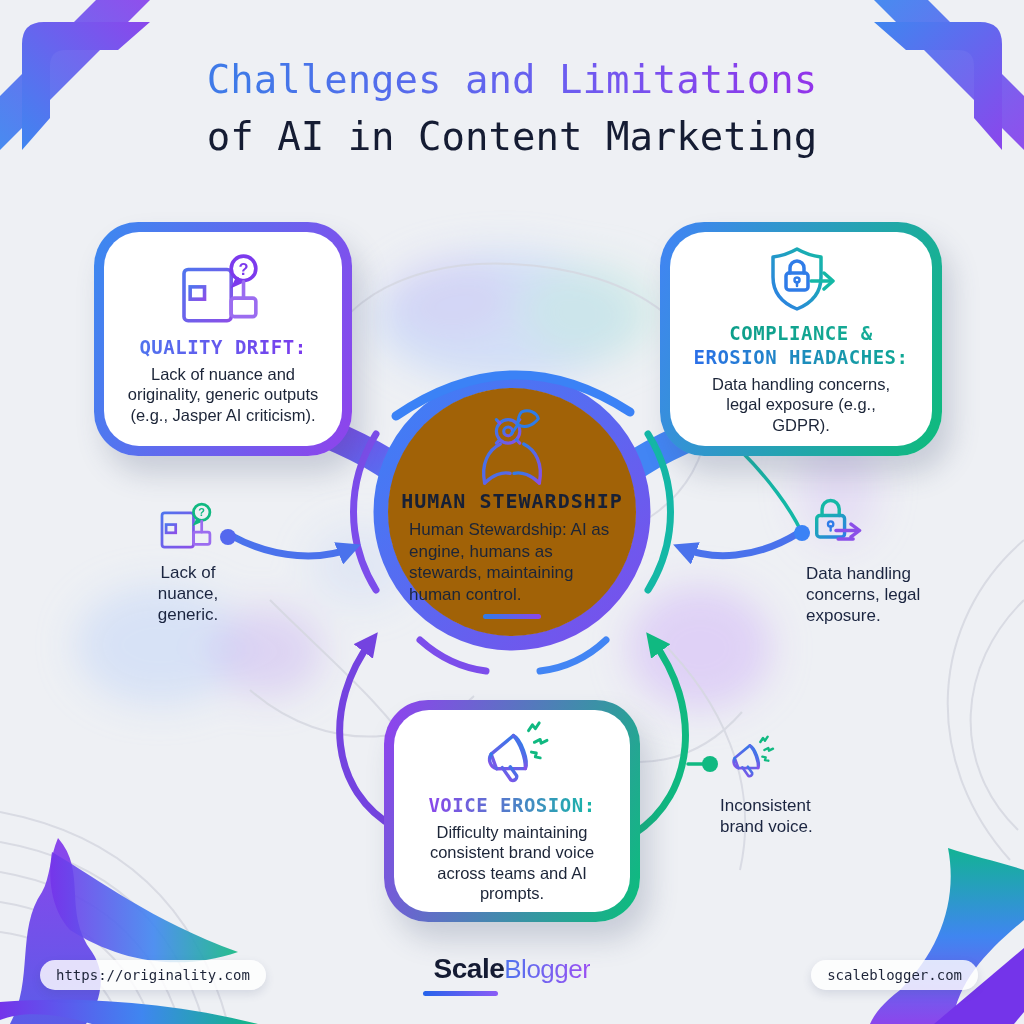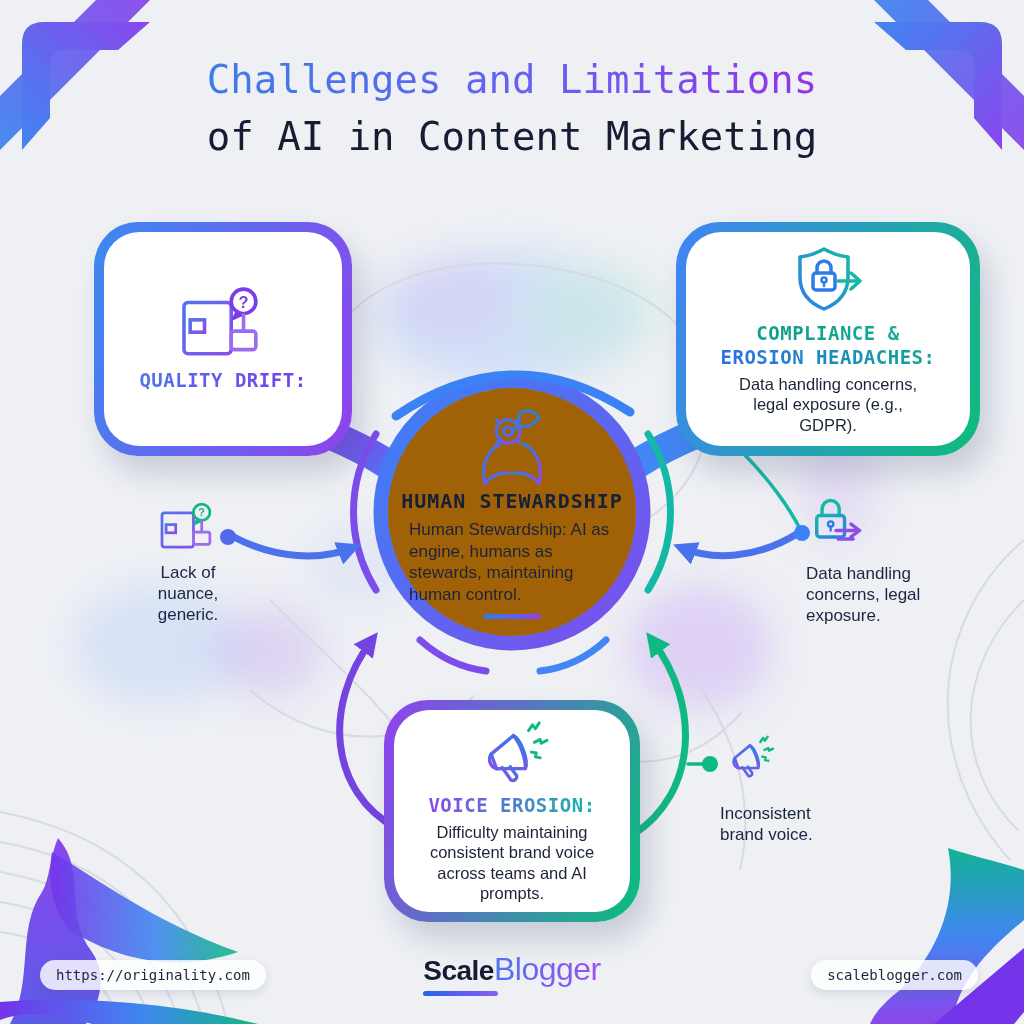--- a/index.html
+++ b/index.html
@@ -16,21 +16,21 @@
   .title-l2{font-size:39px;color:#151c33;display:block;margin-top:1px;}
 
   
   .card{position:absolute;border-radius:44px;padding:10px;box-sizing:border-box;z-index:2;
         box-shadow:10px 18px 28px rgba(70,80,120,.22);}
   .card-inner{background:#ffffff;border-radius:35px;width:100%;height:100%;box-sizing:border-box;
         display:flex;flex-direction:column;align-items:center;justify-content:center;
         padding:10px 8px;text-align:center;}
   .card-tl{left:94px;top:222px;width:258px;height:234px;
         background:linear-gradient(110deg,#3f86f0 5%,#8b46ec 95%);}
-  .card-tr{left:676px;top:222px;width:304px;height:234px;
+  .card-tr{left:660px;top:222px;width:282px;height:234px;
         background:linear-gradient(110deg,#3f86f0 5%,#10b981 95%);}
   .card-b{left:384px;top:700px;width:256px;height:222px;
         background:linear-gradient(110deg,#8b46ec 5%,#10b981 95%);}
   .card-head{font-family:"DejaVu Sans Mono",monospace;font-weight:bold;font-size:19px;
         letter-spacing:.5px;line-height:24px;margin-top:4px;}
   .grad-bp{background:linear-gradient(90deg,#4f74ee,#7c3aed);
         -webkit-background-clip:text;background-clip:text;color:transparent;display:inline-block;}
   .grad-teal{background:linear-gradient(90deg,#0d9e8a,#16ab97);
         -webkit-background-clip:text;background-clip:text;color:transparent;display:inline-block;}
   .grad-bt{background:linear-gradient(90deg,#2b6fe8,#0fa892);
@@ -50,32 +50,32 @@
         background:linear-gradient(90deg,#2f7ce8,#8b46ec);}
 
   
   .callout{position:absolute;z-index:2;color:#1b2540;font-size:17px;line-height:21px;}
   .callout-left{left:128px;top:502px;width:120px;display:flex;flex-direction:column;
         align-items:center;text-align:center;}
   .callout-left .txt{width:92px;margin-top:8px;}
   .callout-right{left:806px;top:496px;width:170px;}
   .callout-right .txt{width:150px;margin-top:8px;}
   .callout-br{left:720px;top:734px;width:150px;}
-  .callout-br .txt{width:135px;margin-top:16px;}
+  .callout-br .txt{width:135px;margin-top:8px;}
 
   
   .pill{position:absolute;top:960px;height:30px;border-radius:16px;z-index:3;
         background:rgba(255,255,255,.82);box-shadow:0 4px 10px rgba(60,70,110,.14);
         font-family:"DejaVu Sans Mono",monospace;font-size:14px;color:#1d2438;
         line-height:30px;padding:0 16px;}
   .pill-left{left:40px;}
   .pill-right{right:46px;}
   .brand{position:absolute;top:952px;left:0;width:1024px;text-align:center;z-index:3;line-height:34px;}
   .brand .b1{font-size:28px;font-weight:bold;color:#141b33;letter-spacing:-.5px;}
-  .brand .b2{font-size:32px;letter-spacing:-.5px;
+  .brand .b2{font-size:26px;letter-spacing:-.5px;
         background:linear-gradient(90deg,#4f74ee,#9b4ff2);
         -webkit-background-clip:text;background-clip:text;color:transparent;margin-top:15px;}
   .brand-underline{position:absolute;left:423px;top:991px;width:75px;height:5px;border-radius:3px;
         background:linear-gradient(90deg,#2563eb,#8b5cf6);z-index:3;}
   .icon{flex:0 0 auto;}
 </style>
 </head>
 <body>
 
 <div id="stage">
@@ -233,20 +233,21 @@
         <circle cx="64" cy="15" r="12"></circle>
         <path d="M 58 25 L 55 31 L 64 27"></path>
       </g>
       <text x="64" y="21" text-anchor="middle" font-size="16" font-weight="bold" fill="#7c3aed" font-family="Liberation Sans,sans-serif">?</text>
       <g fill="none" stroke="#9b6cf0" stroke-width="3.5" stroke-linecap="round">
         <path d="M 64 28 V 44"></path>
         <rect x="52" y="44" width="24" height="18" rx="3"></rect>
       </g>
     </svg>
     <div class="card-head grad-bp">QUALITY DRIFT:</div>
+    <div class="card-body">Lack of nuance and originality, generic outputs (e.g., Jasper AI criticism).</div>
   </div>
 </div>
 
 <div class="card card-tr">
   <div class="card-inner">
     <svg class="icon" width="86" height="74" viewBox="0 0 84 74">
       <defs>
             <linearGradient id="sh1" x1="0" y1="1" x2="1" y2="0">
         <stop offset="0" stop-color="#2f7ce8"></stop>
               <stop offset="1" stop-color="#14b8a6"></stop>

